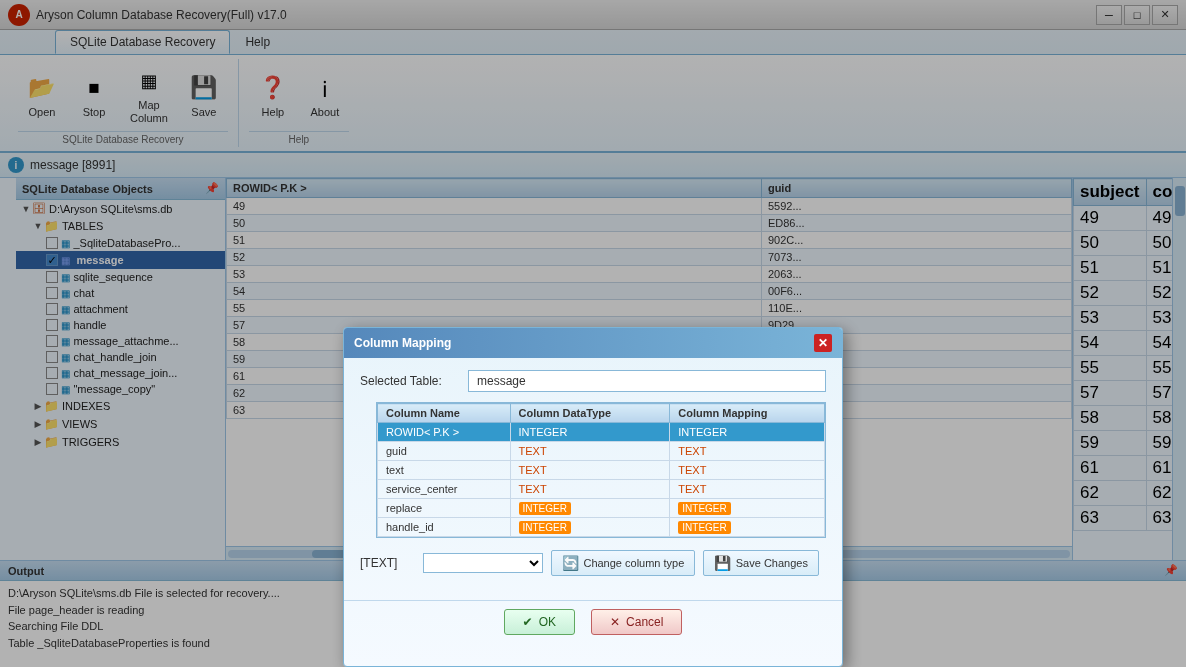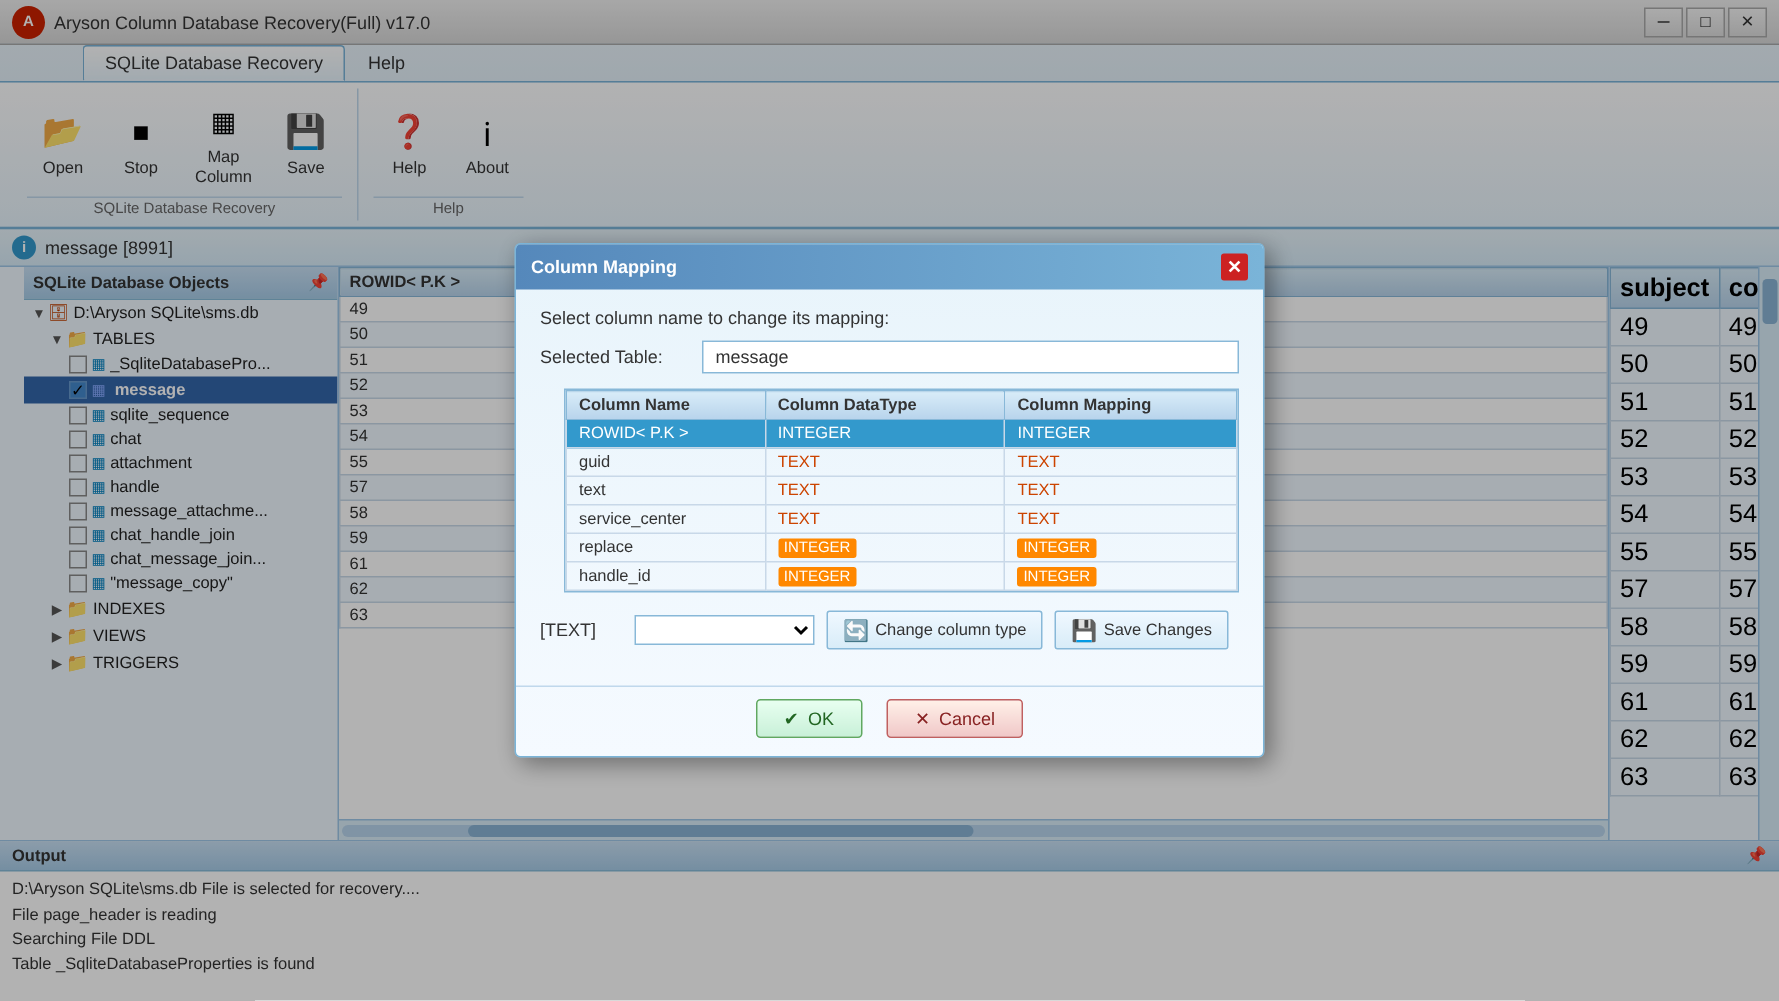--- a/index.html
+++ b/index.html
@@ -298,21 +298,21 @@
       background: #8ab4d4;
       border-radius: 4px;
     }
 
     
     .modal-overlay {
       position: fixed;
       top: 0; left: 0; right: 0; bottom: 0;
       background: rgba(0,0,0,0.3);
       display: flex;
-      align-items: center;
+      align-items: flex-end;
       justify-content: center;
       z-index: 100;
     }
     .modal {
       background: linear-gradient(to bottom, #e8f4fb, #f5faff);
       border: 1px solid #7ab4d8;
       border-radius: 4px;
       box-shadow: 4px 4px 16px rgba(0,0,0,0.4);
       width: 500px;
       min-height: 340px;
@@ -788,21 +788,20 @@
 <div class="modal-overlay">
   <div class="modal">
     <div class="modal-titlebar">
       <span>Column Mapping</span>
       <div style="display:flex; align-items:center; gap:4px;">
         <span style="font-size:10px; opacity:0.7;"></span>
         <button class="modal-close-btn">✕</button>
       </div>
     </div>
     <div class="modal-body">
-      <div class="modal-instruction">Select column name  to change its mapping:</div>
       <div class="modal-field">
         <label>Selected Table:</label>
         <div class="modal-field-value">message</div>
       </div>
       <div class="column-table-container">
         <table class="column-table">
           <thead>
             <tr>
               <th>Column Name</th>
               <th>Column DataType</th>

